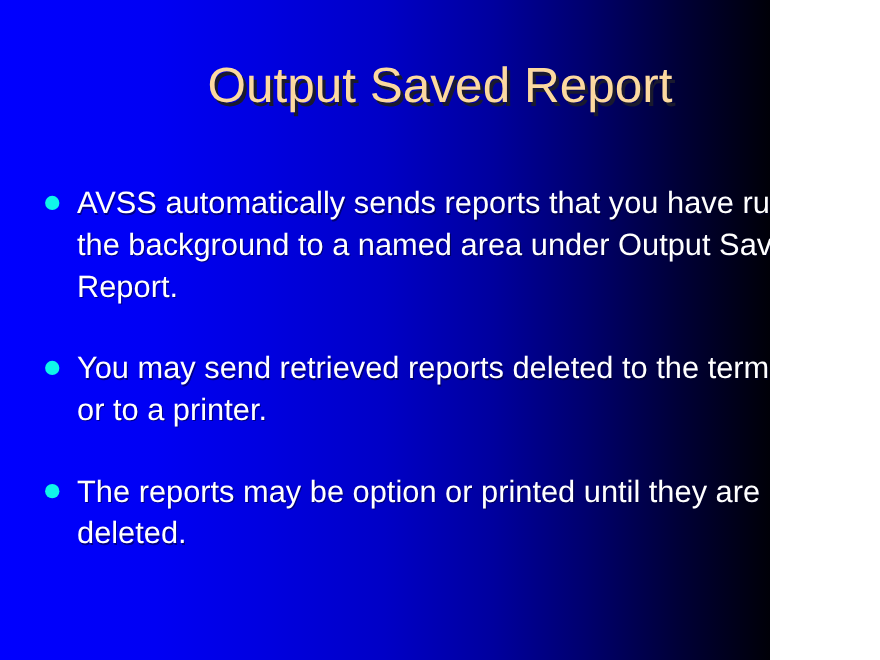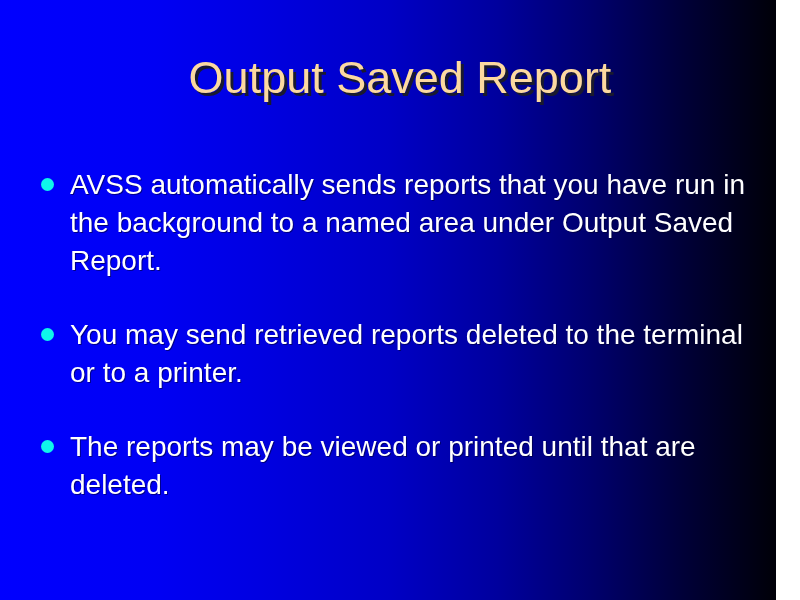--- a/index.html
+++ b/index.html
@@ -8,21 +8,21 @@
   }
   body {
     width: 800px;
     height: 600px;
     overflow: hidden;
     font-family: "Liberation Sans", sans-serif;
   }
 
   .slide {
     position: relative;
-    width: 776px;
+    width: 700px;
     height: 600px;
     box-sizing: border-box;
     background: linear-gradient(
       to right,
       #0000ff 0%,
       #0000f4 20%,
       #0000e2 33%,
       #0000c6 50%,
       #00009e 64%,
       #00006e 76%,
@@ -104,18 +104,18 @@
     </li>
 
 
     <li class="bullet-item">
       <span class="bullet-marker"></span>
       <span class="bullet-text">You may send retrieved reports deleted to the terminal or to a printer.</span>
     </li>
 
     <li class="bullet-item">
       <span class="bullet-marker"></span>
-      <span class="bullet-text">The reports may be viewed or printed until that are deleted.</span>
+      <span class="bullet-text">The reports may be option or printed until they are deleted.</span>
     </li>
 
   </ul>
 
 </div>
 
 </body></html>

